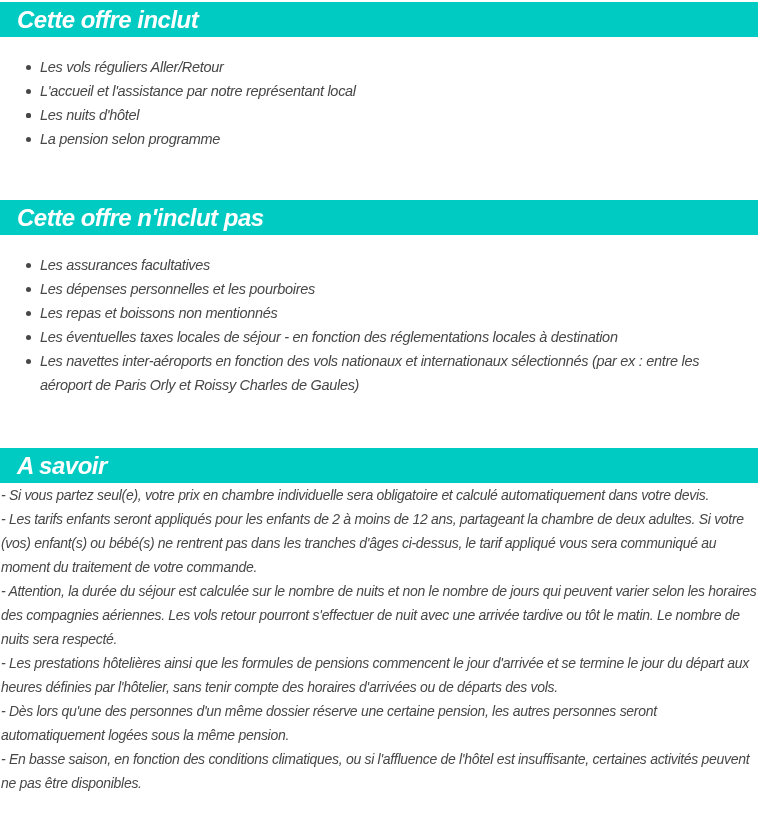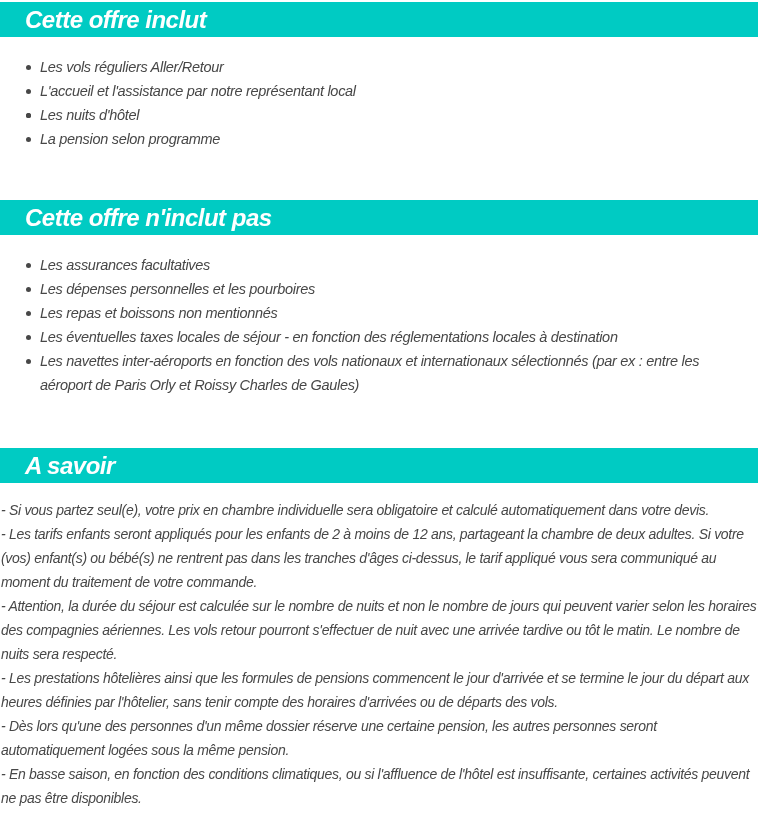--- a/index.html
+++ b/index.html
@@ -22,21 +22,21 @@
   }
   .section-bar {
     background: var(--accent-color, #00cbc3);
     height: 35px;
     display: flex;
     align-items: center;
     padding-left: 17px;
     box-sizing: border-box;
   }
   .section-bar h2 {
-    margin: 8px;
+    margin: 0;
     font-size: 24px;
     line-height: 35px;
     font-weight: bold;
     font-style: italic;
     letter-spacing: -0.5px;
     color: var(--header-text-color, #ffffff);
     white-space: nowrap;
   }
   .section-excludes .section-bar { margin-top: 49px; text-align: center; }
   .section-know .section-bar { margin-top: 51px; }
@@ -55,21 +55,20 @@
   ul.bullet-list .dot {
     position: absolute;
     left: -14px;
     top: 10px;
     width: 5px;
     height: 5px;
     border-radius: 50%;
     background: #474747;
   }
   .paragraphs {
-    margin-top: 15px;
     padding: 0 1px 0 1px;
     font-size: 14px;
     line-height: 24px;
     letter-spacing: -0.3px;
   }
   .paragraphs p { margin: 0; }
 </style>
 </head>
 <body>
 

